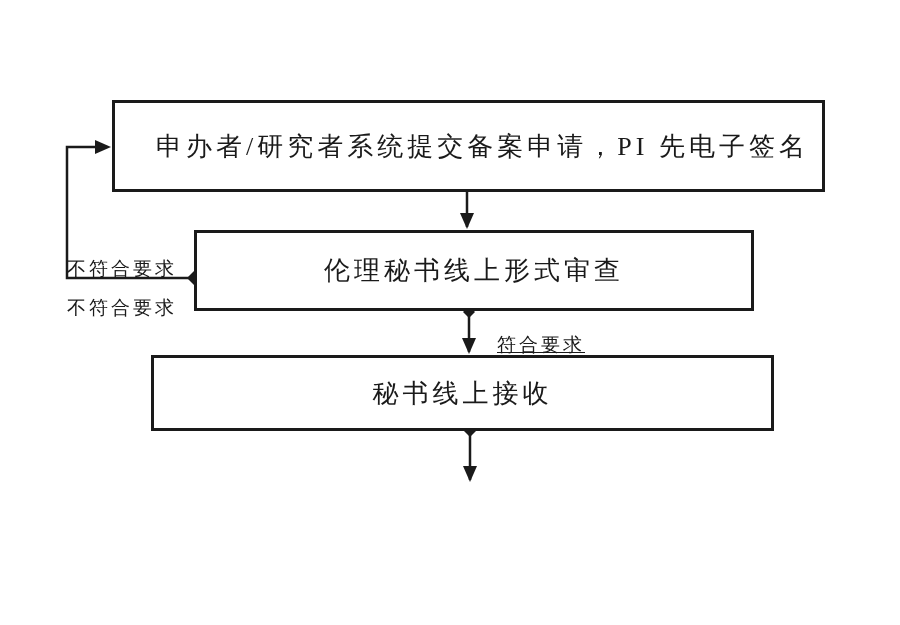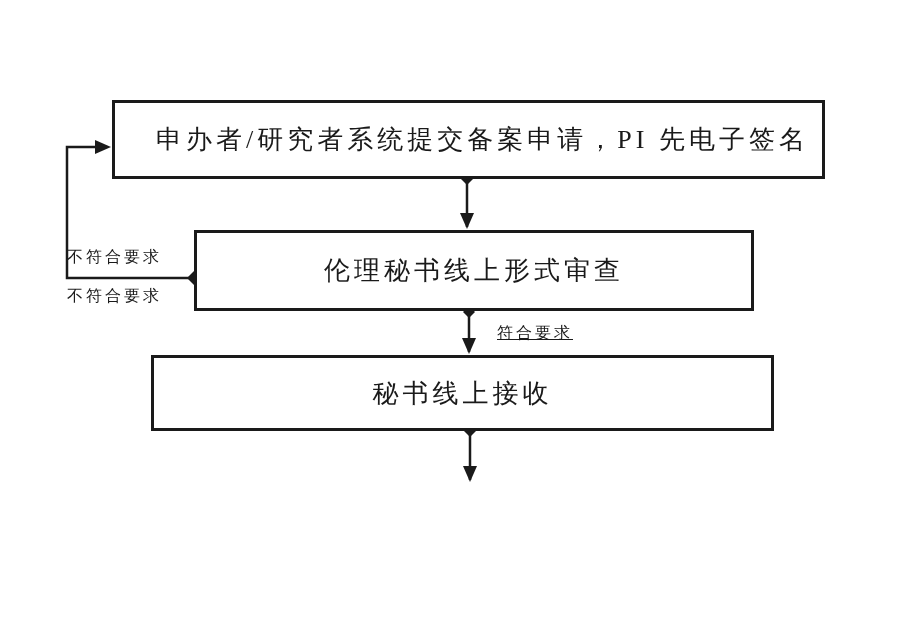--- a/index.html
+++ b/index.html
@@ -28,29 +28,30 @@
     border: 3px solid #1a1a1a;
     background: #ffffff;
     display: flex;
     align-items: center;
     justify-content: center;
     text-align: center;
     font-size: 26px;
     letter-spacing: 4px;
     box-sizing: border-box;
   }
-  .box1 { left: 112px; top: 100px; width: 713px; height: 79px; padding-left: 28px; }
+  .box1 { left: 112px; top: 100px; width: 713px; height: 92px; padding-left: 28px; }
   .box2 { left: 194px; top: 230px; width: 560px; height: 81px; }
   .box3 { left: 151px; top: 355px; width: 623px; height: 76px; }
   .box4 { left: 217px; top: 483px; width: 509px; height: 61px; }
   .edge-label {
     position: absolute;
-    font-size: 16px;
+    font-size: 19px;
     letter-spacing: 3px;
     white-space: nowrap;
+    margin-top: 9px;
   }
   .label-pass  { left: 497px; top: 323px; text-decoration: underline; }
   .label-fail1 { left: 67px;  top: 247px; }
   .label-fail2 { left: 67px;  top: 286px; }
   .stroke { stroke: #1a1a1a; fill: none; }
   .fillshape { fill: #1a1a1a; stroke: none; }
 </style>
 </head>
 <body>
 

